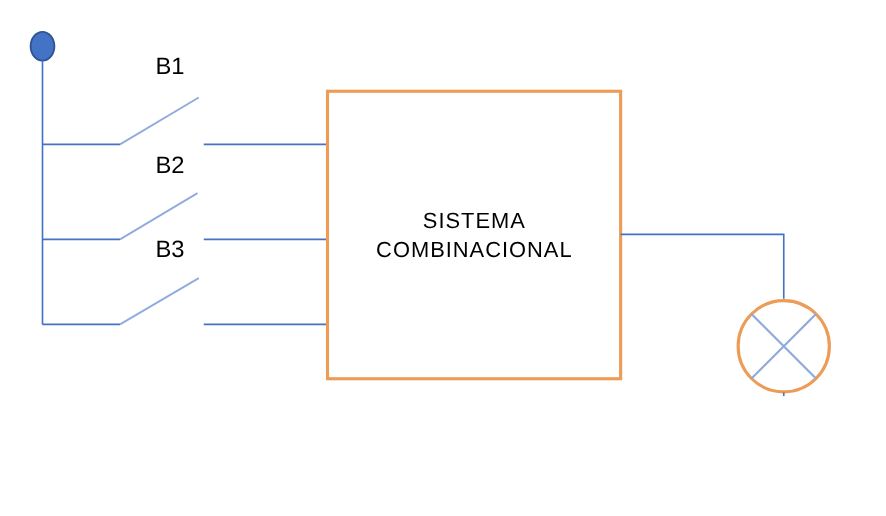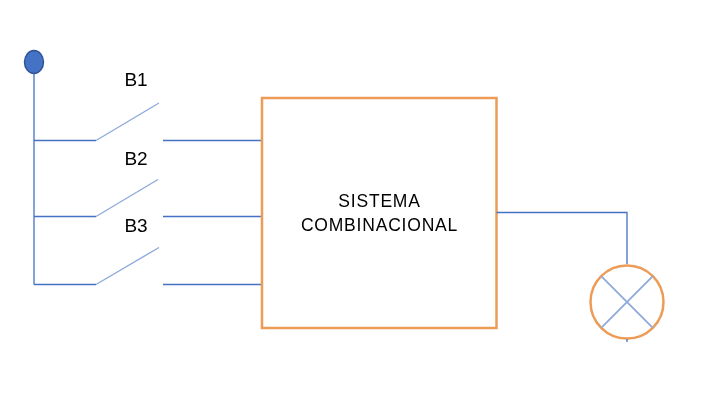--- a/index.html
+++ b/index.html
@@ -7,21 +7,20 @@
     padding: 0;
     background: #ffffff;
   }
   #canvas {
     position: relative;
     width: 709px;
     height: 317px;
     background: var(--background, #ffffff);
     font-family: "Liberation Sans", sans-serif;
     overflow: hidden;
-    margin-top: 25px;
   }
   svg { display: block; }
   .wire {
     stroke: var(--wire, #4472c4);
     stroke-width: 1.3;
     fill: none;
   }
   .blade {
     stroke: var(--wire-light, #8faadc);
     stroke-width: 1.4;

